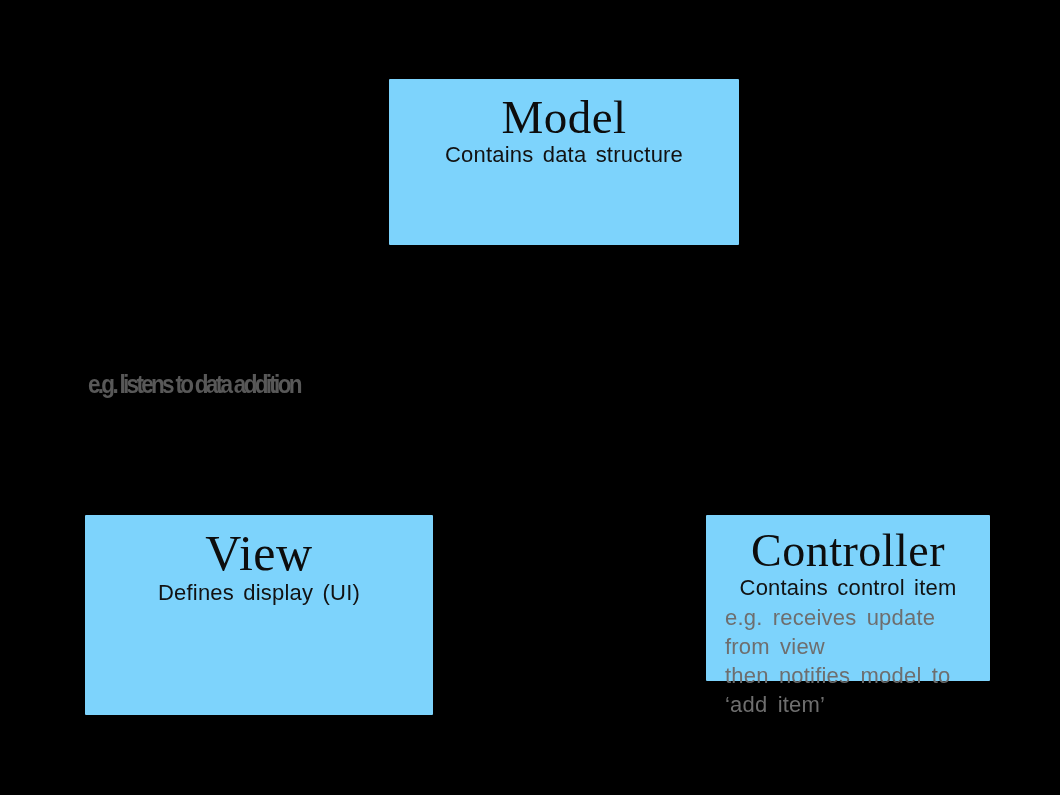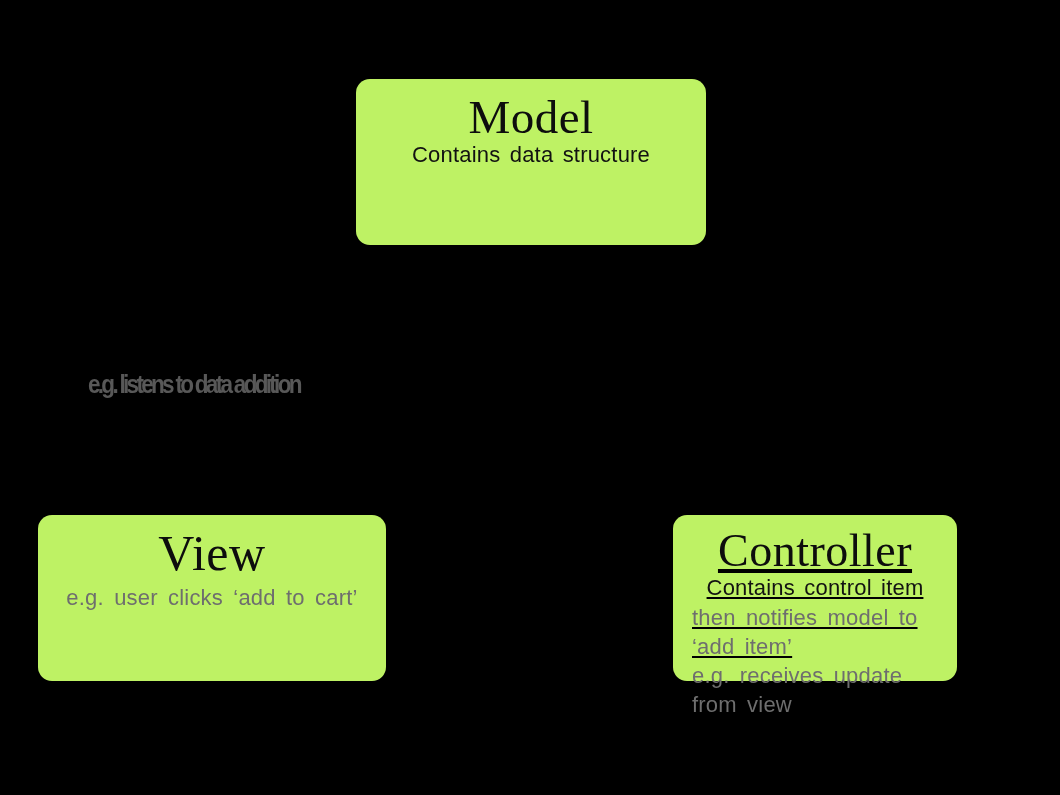--- a/index.html
+++ b/index.html
@@ -10,24 +10,25 @@
   #stage {
     position: relative;
     width: 1060px;
     height: 795px;
     background: #000000;
     overflow: hidden;
     font-family: "Liberation Sans", sans-serif;
   }
   .mvc-box {
     position: absolute;
-    background: #bef264;
-    border-radius: 14px;
+    background: #7dd3fc;
+    border-radius: 1px;
     box-sizing: border-box;
     text-align: center;
+    margin-left: 33px;
   }
   .box-title {
     font-family: "Liberation Serif", "DejaVu Serif", serif;
     color: #0d0d0d;
     line-height: 1.05;
     letter-spacing: 0.5px;
   }
   .box-subtitle {
     color: #121212;
     font-size: 22px;
@@ -44,26 +45,26 @@
     text-align: left;
   }
   .box-example.centered { text-align: center; }
 
   
   #model-box   { left: 356px; top: 79px;  width: 350px; height: 166px; padding-top: 14px; }
   #model-box .box-title { font-size: 47px; }
   #model-box .box-example { padding: 2px 10px 0 13px; }
 
   
-  #view-box    { left: 38px;  top: 515px; width: 348px; height: 166px; padding-top: 12px; }
+  #view-box    { left: 52px;  top: 515px; width: 348px; height: 200px; padding-top: 12px; }
   #view-box .box-title { font-size: 50px; }
   #view-box .box-example { padding-top: 3px; }
 
   
-  #controller-box { left: 673px; top: 515px; width: 284px; height: 166px; padding-top: 12px; text-decoration: underline; }
+  #controller-box { left: 673px; top: 515px; width: 284px; height: 166px; padding-top: 12px; }
   #controller-box .box-title { font-size: 46px; }
   #controller-box .box-example { padding: 2px 8px 0 19px; }
 
   
   #arrow-annotation {
     position: absolute;
     left: 88px;
     top: 370px;
     width: 230px;
     color: #585858;
@@ -84,27 +85,25 @@
     <div class="box-title">Model</div>
     <div class="box-subtitle">Contains data structure</div>
     <div class="box-example">
     </div>
   </div>
 
   <div id="arrow-annotation">e.g. listens to data addition</div>
 
   <div class="mvc-box" id="view-box">
     <div class="box-title">View</div>
-    <div class="box-example centered">
-      <div>e.g. user clicks ‘add to cart’</div>
-    </div>
+    <div class="box-subtitle">Defines display (UI)</div>
   </div>
 
   <div class="mvc-box" id="controller-box">
     <div class="box-title">Controller</div>
     <div class="box-subtitle">Contains control item</div>
     <div class="box-example">
+      <div>e.g. receives update from view</div>
       <div>then notifies model to ‘add item’</div>
-      <div>e.g. receives update from view</div>
     </div>
   </div>
 
 </div>
 
 </body></html>

